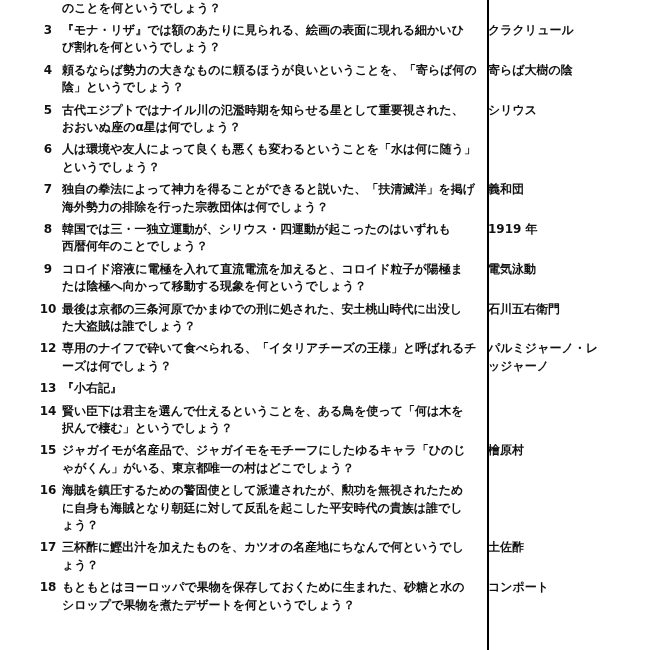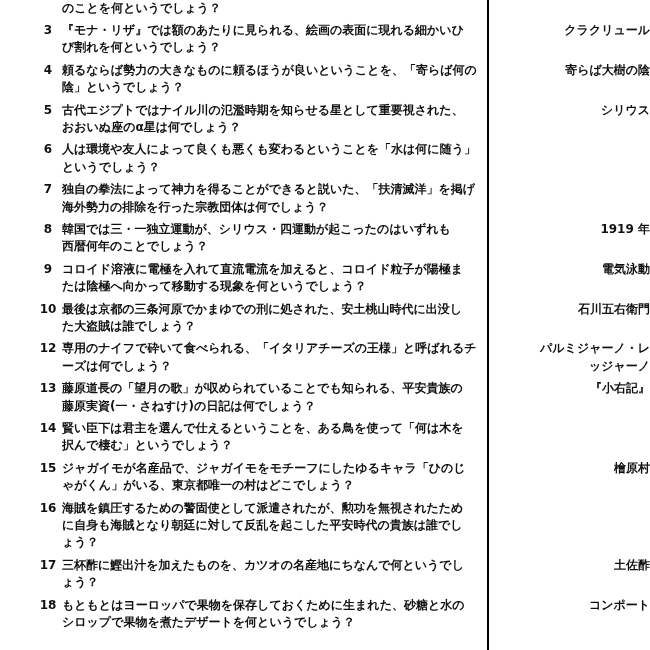--- a/index.html
+++ b/index.html
@@ -31,24 +31,22 @@
   }
   .num {
     padding-left: 34px;
     text-align: center;
   }
   .q {
     white-space: pre;
     overflow: hidden;
   }
   .a {
-    padding-left: 11px;
     white-space: pre;
     overflow: hidden;
-    text-align: right;
   }
   .vline {
     position: absolute;
     left: 487px;
     top: 0;
     width: 2px;
     height: 650px;
     background: #000000;
   }
 </style>
@@ -87,20 +85,21 @@
     <div class="row">
       <div class="num">6</div>
       <div class="q">人は環境や友人によって良くも悪くも変わるということを「水は何に随う」
 というでしょう？</div>
     </div>
 
     <div class="row">
       <div class="num">7</div>
       <div class="q">独自の拳法によって神力を得ることができると説いた、「扶清滅洋」を掲げ
 海外勢力の排除を行った宗教団体は何でしょう？</div>
+      <div class="a">義和団</div>
     </div>
 
     <div class="row">
       <div class="num">8</div>
       <div class="q">韓国では三・一独立運動が、シリウス・四運動が起こったのはいずれも
 西暦何年のことでしょう？</div>
       <div class="a">1919 年</div>
     </div>
 
     <div class="row">
@@ -121,22 +120,20 @@
     <div class="row">
       <div class="num">12</div>
       <div class="q">専用のナイフで砕いて食べられる、「イタリアチーズの王様」と呼ばれるチ
 ーズは何でしょう？</div>
       <div class="a">パルミジャーノ・レ
 ッジャーノ</div>
     </div>
 
     <div class="row">
       <div class="num">13</div>
-      <div class="q">藤原道長の「望月の歌」が収められていることでも知られる、平安貴族の
-藤原実資(一・さねすけ)の日記は何でしょう？</div>
       <div class="a">『小右記』</div>
     </div>
 
     <div class="row">
       <div class="num">14</div>
       <div class="q">賢い臣下は君主を選んで仕えるということを、ある鳥を使って「何は木を
 択んで棲む」というでしょう？</div>
     </div>
 
     <div class="row">

